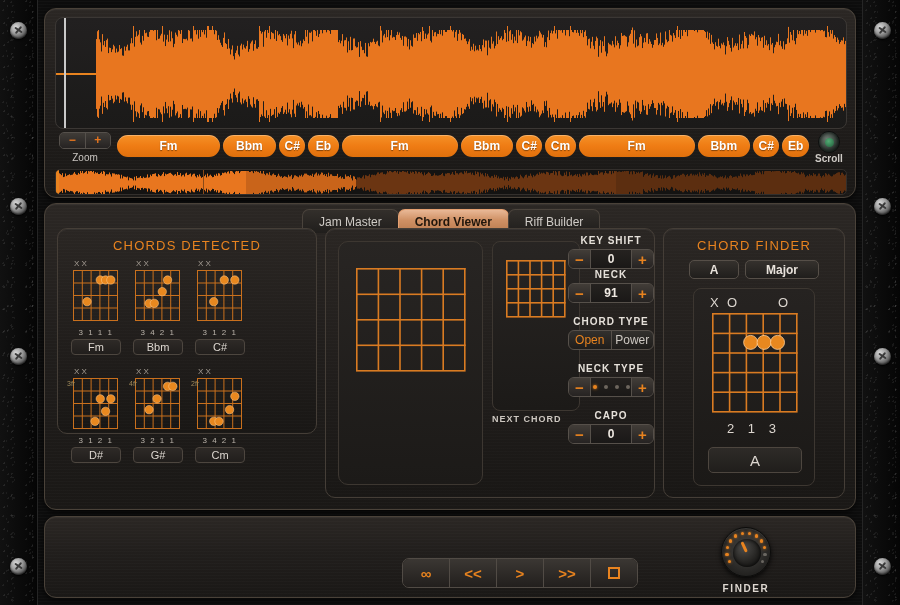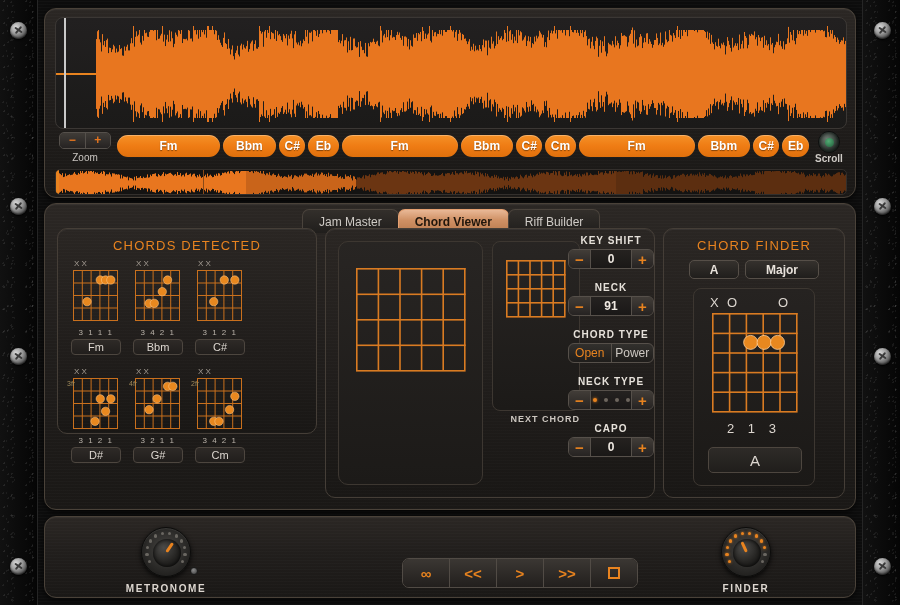--- a/index.html
+++ b/index.html
@@ -176,21 +176,21 @@
   .big-fret-box {
     position: absolute; left: 12px; top: 12px; width: 145px; height: 244px;
     border-radius: 10px; border: 1px solid #3d3731;
     background: linear-gradient(180deg,#282523,#1c1a18);
   }
   .next-fret-box {
     position: absolute; left: 166px; top: 12px; width: 88px; height: 170px;
     border-radius: 8px; border: 1px solid #3d3731;
     background: linear-gradient(180deg,#282523,#1c1a18);
   }
-  .next-label { position: absolute; left: 166px; top: 185px; width: 88px; text-align: right;
+  .next-label { position: absolute; left: 166px; top: 185px; width: 88px; text-align: left;
     font-size: 9px; color: #cdc7c0; font-weight: bold; letter-spacing: 1px; }
 
   .ctrl-col { position: absolute; left: 242px; top: 6px; width: 86px; }
   .ctrl-label {
     text-align: center; color: #e6e1da; font-size: 10px; font-weight: bold;
     letter-spacing: 1px; margin-bottom: 3px;
   }
   .stepper {
     display: flex; height: 20px; border-radius: 6px; overflow: hidden;
     border: 1px solid #56504a;
@@ -2078,21 +2078,21 @@
             <rect x="58" y="0" width="1.6" height="56" fill="#d97b22"></rect>
             <rect x="0" y="0" width="59.6" height="1.6" fill="#d97b22"></rect>
             <rect x="0" y="14" width="59.6" height="1.6" fill="#d97b22"></rect>
             <rect x="0" y="28" width="59.6" height="1.6" fill="#d97b22"></rect>
             <rect x="0" y="42" width="59.6" height="1.6" fill="#d97b22"></rect>
             <rect x="0" y="56" width="59.6" height="1.6" fill="#d97b22"></rect>
           </svg>
       </div>
       <div class="next-label">NEXT CHORD</div>
       <div class="ctrl-col" id="ctrl-col">
-          <div style="margin-bottom: 13px;">
+          <div style="">
             <div class="ctrl-label">KEY SHIFT</div>
             <div class="stepper">
               <div class="pm left">−</div>
               <div class="val">0</div>
               <div class="pm right">+</div>
             </div>
           </div>
           <div style="margin-bottom: 13px;">
             <div class="ctrl-label">NECK</div>
             <div class="stepper">
@@ -2164,40 +2164,20 @@
             <circle cx="65.52" cy="29.4" r="7" fill="#e8881f" stroke="#ffd09a" stroke-width="0.8"></circle>
           </svg>
         <div class="cf-fingers" style="top:132px" id="cf-fingers">2 1 3</div>
         <div class="cf-name" style="top:158px">A</div>
       </div>
     </div>
   </div>
 
   <div class="panel" id="transport-panel">
 
-    <div class="knob-wrap" style="left:73px;top:10px">
-      <div class="knob" id="metronome-knob">
-        <div class="cap"></div>
-      <div class="pip" style="left: 5.79552px; top: 31.75px;"></div>
-          <div class="pip" style="left: 3.44339px; top: 24.954px;"></div>
-          <div class="pip" style="left: 3.78558px; top: 17.7706px;"></div>
-          <div class="pip" style="left: 6.77306px; top: 11.2289px;"></div>
-          <div class="pip" style="left: 11.9778px; top: 6.26618px;"></div>
-          <div class="pip" style="left: 18.6542px; top: 3.59335px;"></div>
-          <div class="pip" style="left: 25.8458px; top: 3.59335px;"></div>
-          <div class="pip" style="left: 32.5222px; top: 6.26618px;"></div>
-          <div class="pip" style="left: 37.7269px; top: 11.2289px;"></div>
-          <div class="pip" style="left: 40.7144px; top: 17.7706px;"></div>
-          <div class="pip" style="left: 41.0566px; top: 24.954px;"></div>
-          <div class="pip" style="left: 38.7045px; top: 31.75px;"></div>
-          <div class="ptr" style="left: 23px; top: 24px; transform-origin: center top; transform: rotate(215deg);"></div>
-        </div>
-      <div class="tiny-led" style="left:72px;top:40px"></div>
-      <div class="knob-label">METRONOME</div>
-    </div>
 
     <div id="transport-buttons">
         <div class="tb">∞</div>
         <div class="tb">&lt;&lt;</div>
         <div class="tb">&gt;</div>
         <div class="tb">&gt;&gt;</div>
         <div class="tb">
           <div class="sq"></div>
         </div>
       </div>

